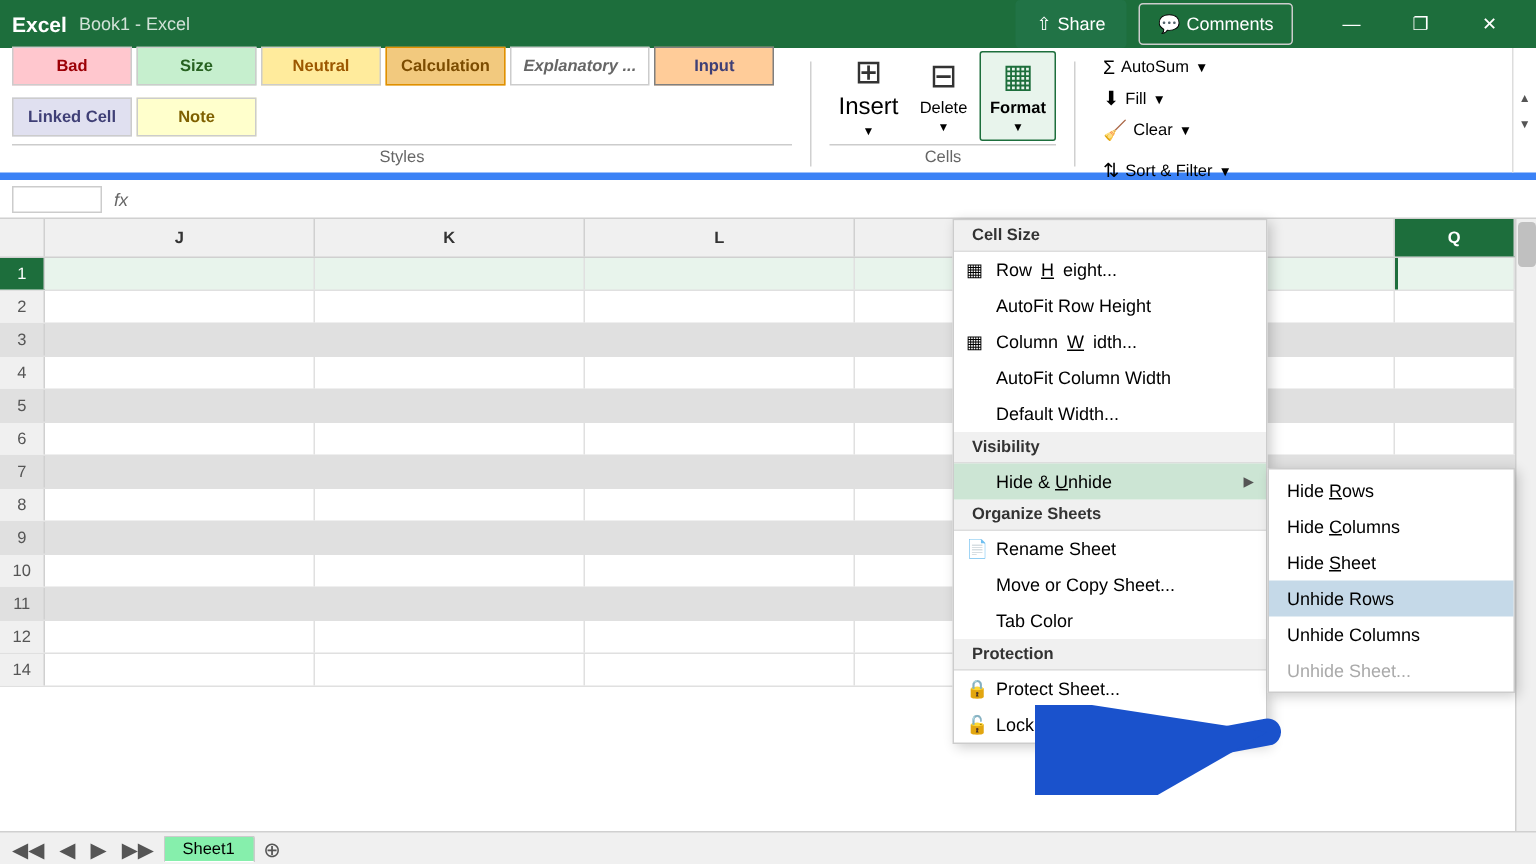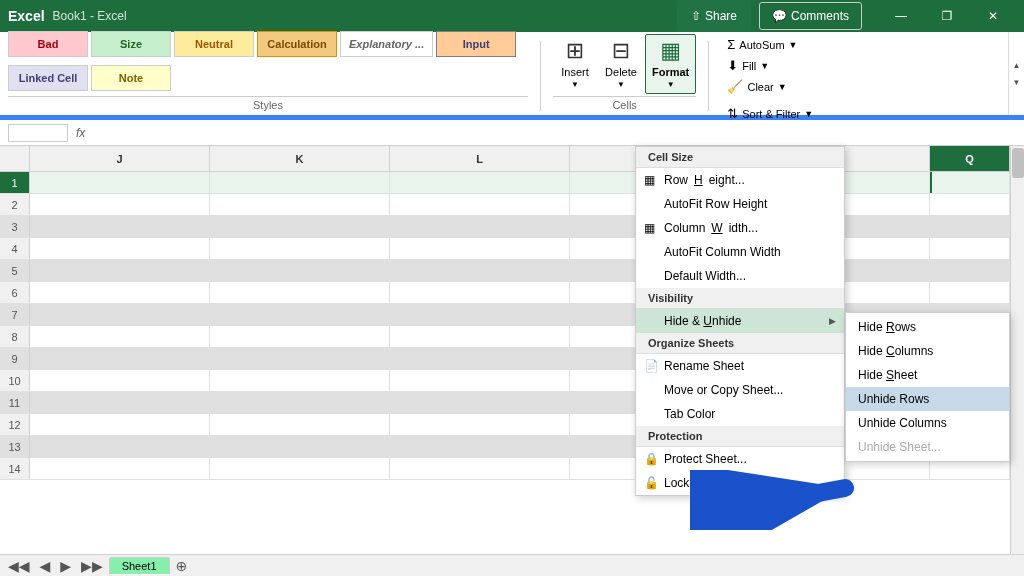--- a/index.html
+++ b/index.html
@@ -332,21 +332,21 @@
     <div class="styles-label">Styles</div>
   </div>
 
   <div class="ribbon-separator"></div>
 
   <div class="cells-section">
     <div class="cells-buttons">
 
       <div class="ribbon-btn">
         <div style="font-size:22px; color:#333;">⊞</div>
-        <div style="font-size:11px;">Insert</div>
+        <div style="font-size:16px;">Insert</div>
         <div style="font-size:8px;">▼</div>
       </div>
 
       <div class="ribbon-btn">
         <div style="font-size:22px; color:#333;">⊟</div>
         <div style="font-size:11px;">Delete</div>
         <div style="font-size:8px;">▼</div>
       </div>
 
       <div class="ribbon-btn format-btn">
@@ -530,30 +530,20 @@
     <div class="grid-row" style="height:22px;">
       <div class="row-num">12</div>
       <div class="grid-cell"></div>
         <div class="grid-cell"></div>
         <div class="grid-cell"></div>
         <div class="grid-cell"></div>
         <div class="grid-cell"></div>
         <div class="grid-cell" style="max-width:80px;"></div>
         <div style="width:14px; background:#f0f0f0; border-left:1px solid #ddd;"></div>
     </div>
-    <div class="grid-row" style="background:#e0e0e0; height:22px;">
-      <div class="row-num" style="background:#e0e0e0;">13</div>
-      <div class="grid-cell"></div>
-        <div class="grid-cell"></div>
-        <div class="grid-cell"></div>
-        <div class="grid-cell"></div>
-        <div class="grid-cell"></div>
-        <div class="grid-cell" style="max-width:80px;"></div>
-        <div style="width:14px; background:#e0e0e0; border-left:1px solid #ddd;"></div>
-    </div>
     <div class="grid-row" style="height:22px;">
       <div class="row-num">14</div>
       <div class="grid-cell"></div>
         <div class="grid-cell"></div>
         <div class="grid-cell"></div>
         <div class="grid-cell"></div>
         <div class="grid-cell"></div>
         <div class="grid-cell" style="max-width:80px;"></div>
         <div style="width:14px; background:#f0f0f0; border-left:1px solid #ddd;"></div>
     </div>

